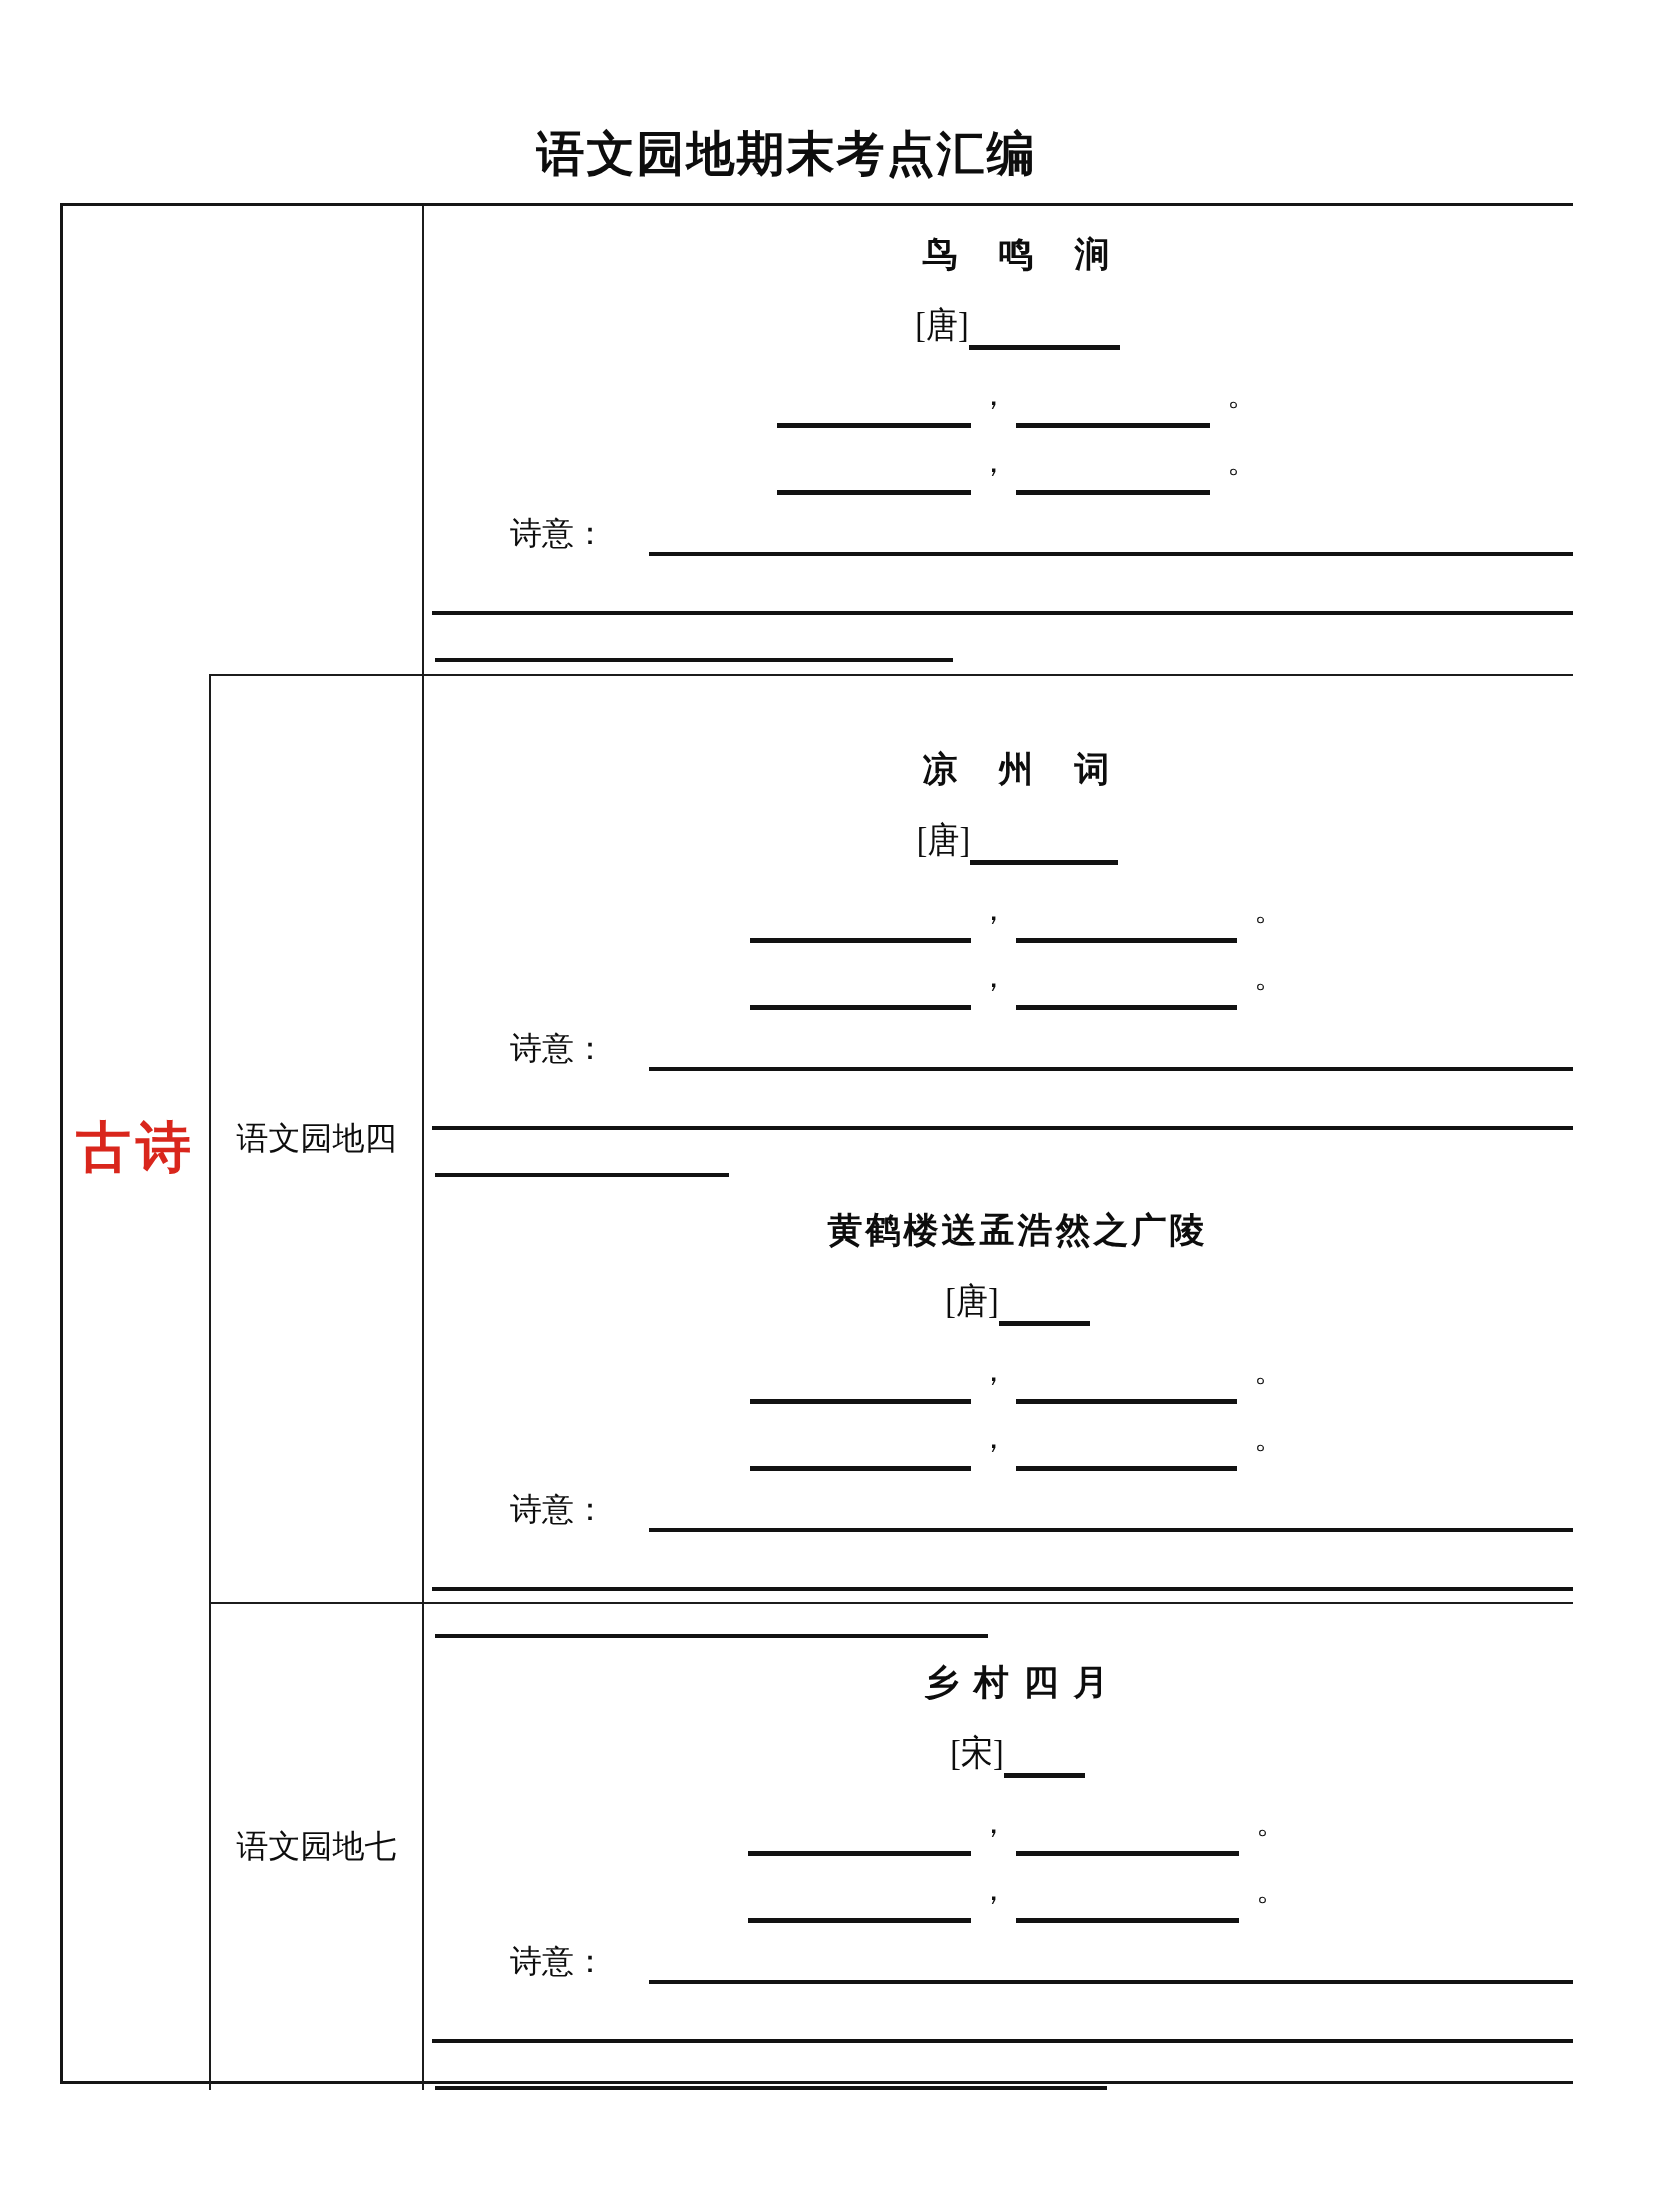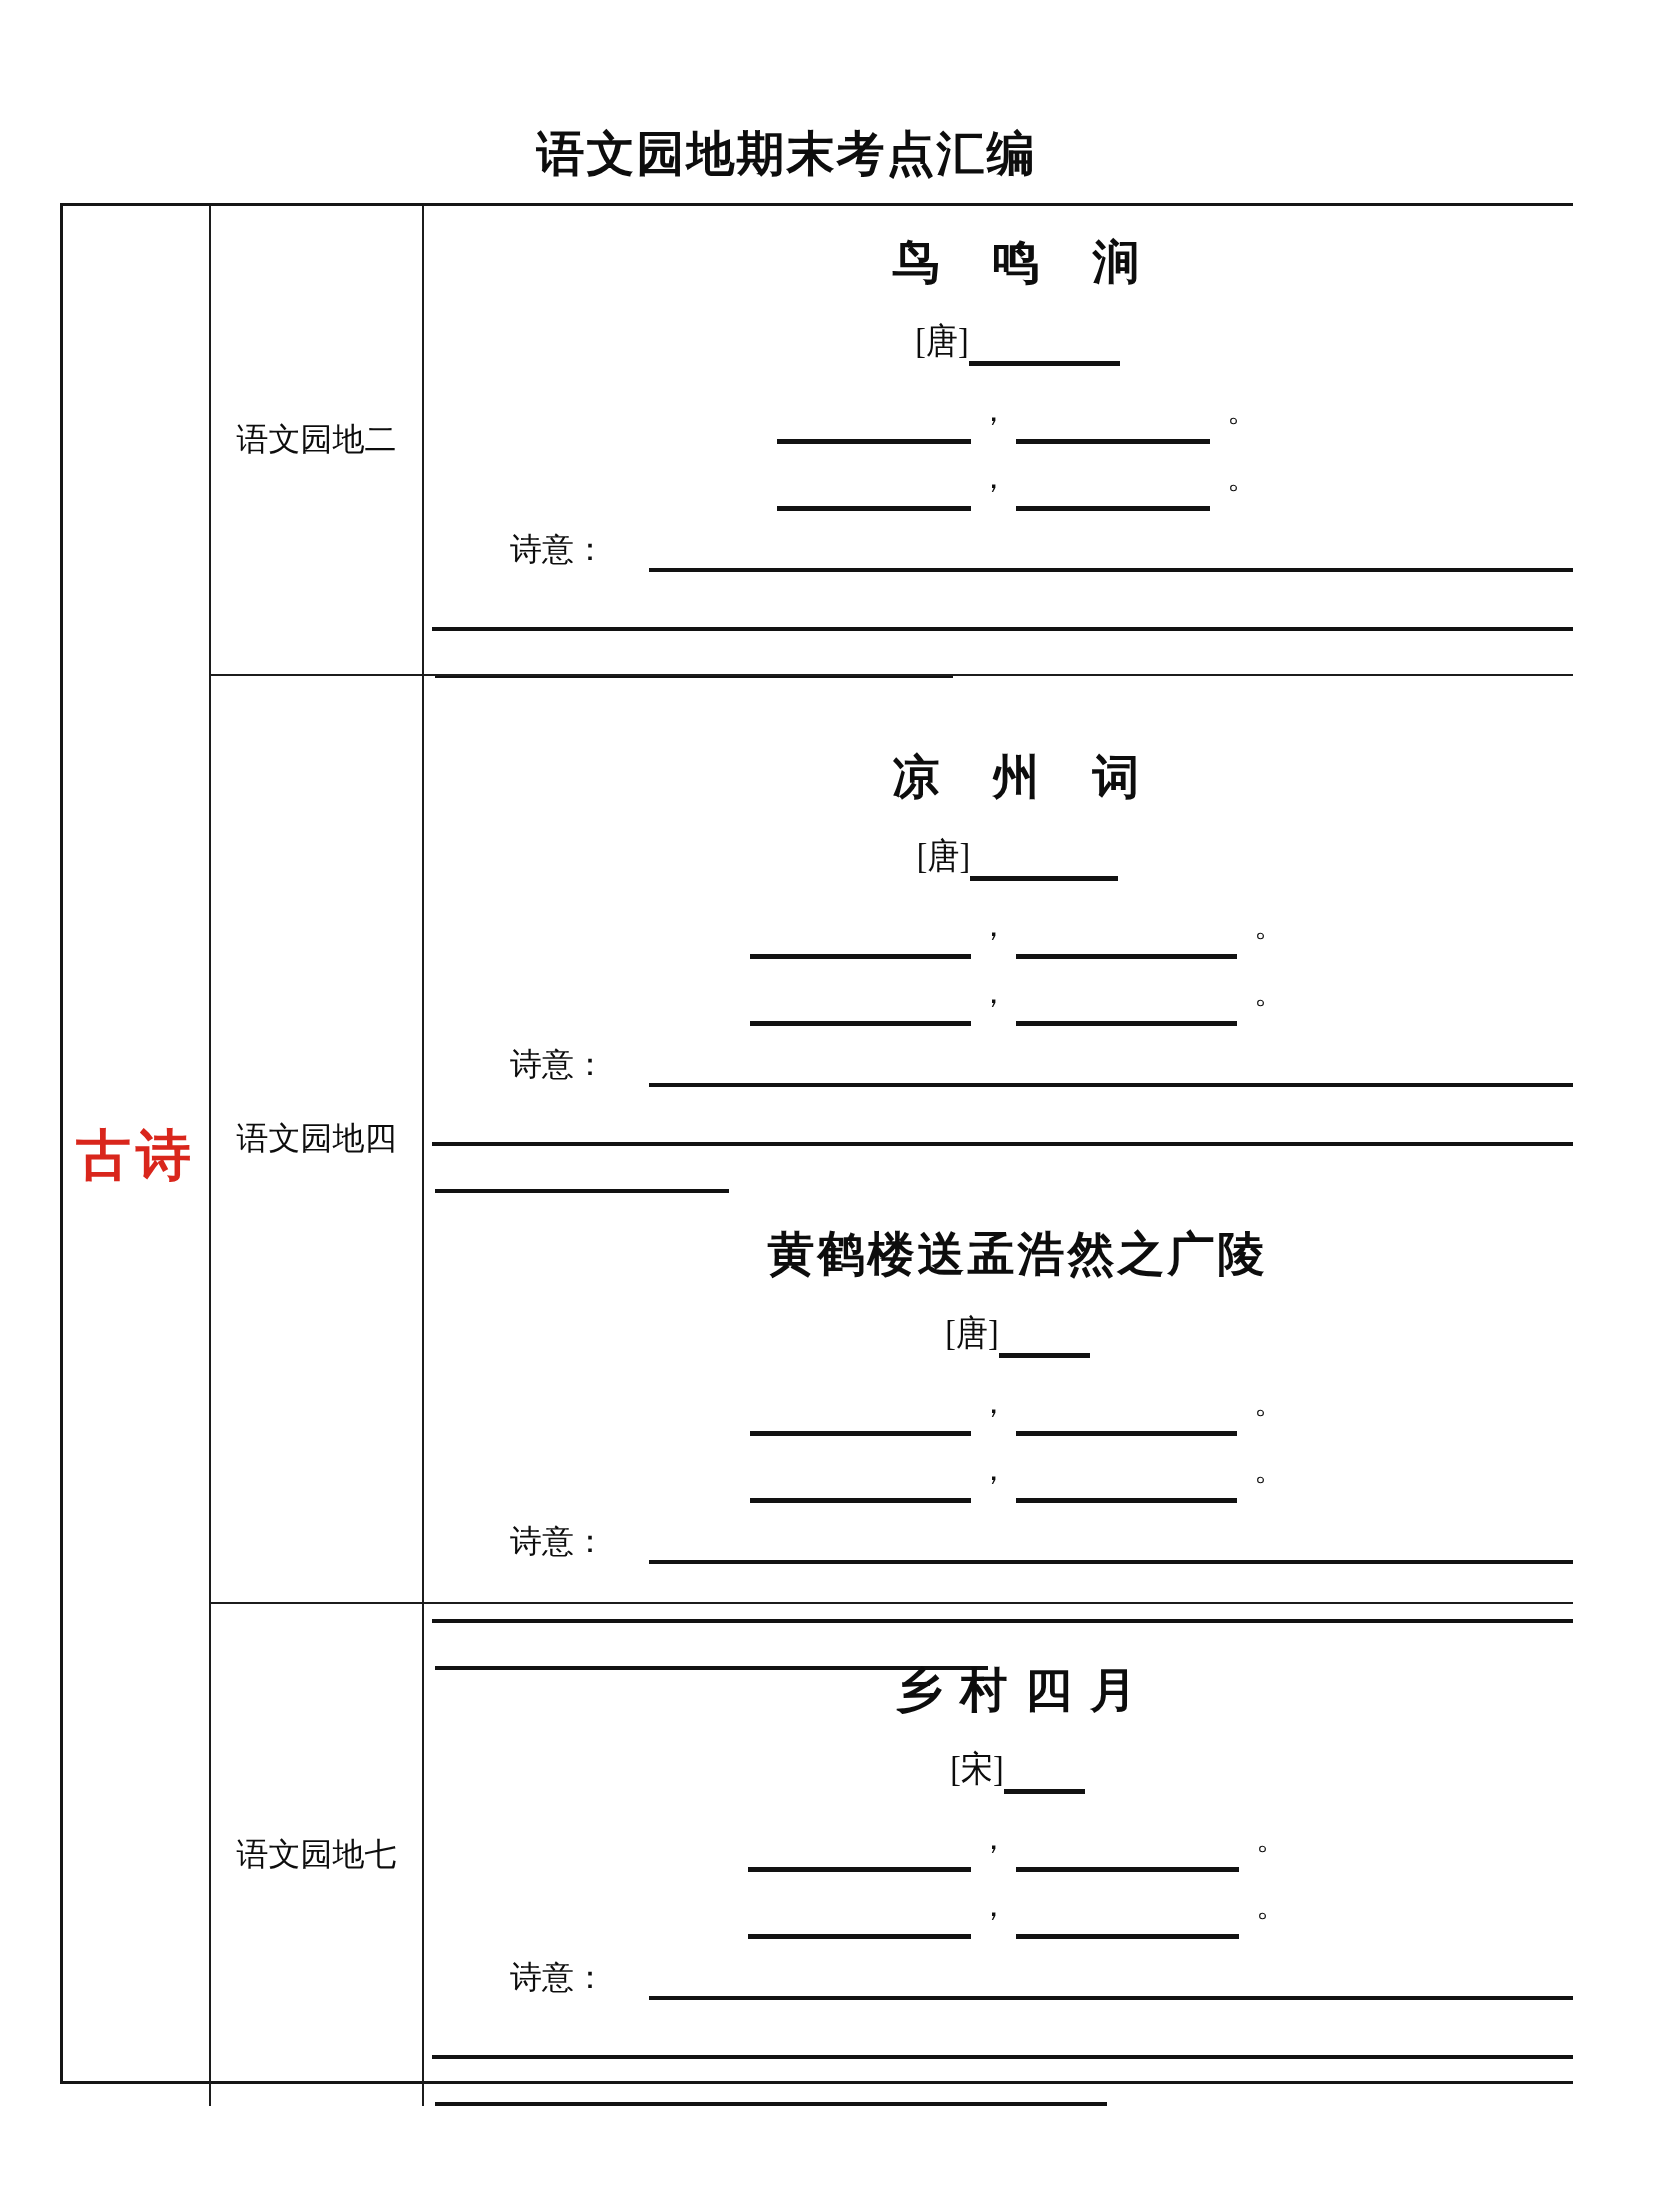--- a/index.html
+++ b/index.html
@@ -52,21 +52,21 @@
   .content-cell{
     grid-column:3;
     border-left:2px solid #1c1c1c;
     display:flex;flex-direction:column;
   }
   .row2{grid-row:2;border-top:2px solid #1c1c1c;}
   .row3{grid-row:3;border-top:2.5px solid #1c1c1c;}
   
   .poem{display:flex;flex-direction:column;align-items:center;}
   .poem-title{
-    font-size:47px;font-weight:bold;
+    font-size:35px;font-weight:bold;
     letter-spacing:3px;
     white-space:pre;
   }
   .author-row{
     display:flex;align-items:flex-end;
     height:49px;margin-top:23px;
     font-size:32px;
   }
   .dynasty{white-space:nowrap;transform:scaleY(1.12);transform-origin:bottom;}
   .blank{border-bottom:5px solid #121212;}
@@ -120,23 +120,20 @@
 <div class="page">
 
   <h1 class="main-title">语文园地期末考点汇编</h1>
 
   <div class="sheet">
 
     <div class="cell cat-cell">
       <span class="cat-label">古诗</span>
     </div>
 
-    <div class="cell unit-cell" style="grid-row:1">
-      <span>语文园地二</span>
-    </div>
     <div class="cell content-cell" style="grid-row:1">
 
       <div class="poem p1">
         <div class="poem-title">鸟　鸣　涧</div>
         <div class="author-row">
           <span class="dynasty">[唐]</span>
             <span class="blank author-blank"></span>
         </div>
         <div class="verse-row v1">
           <span class="blank seg"></span>

